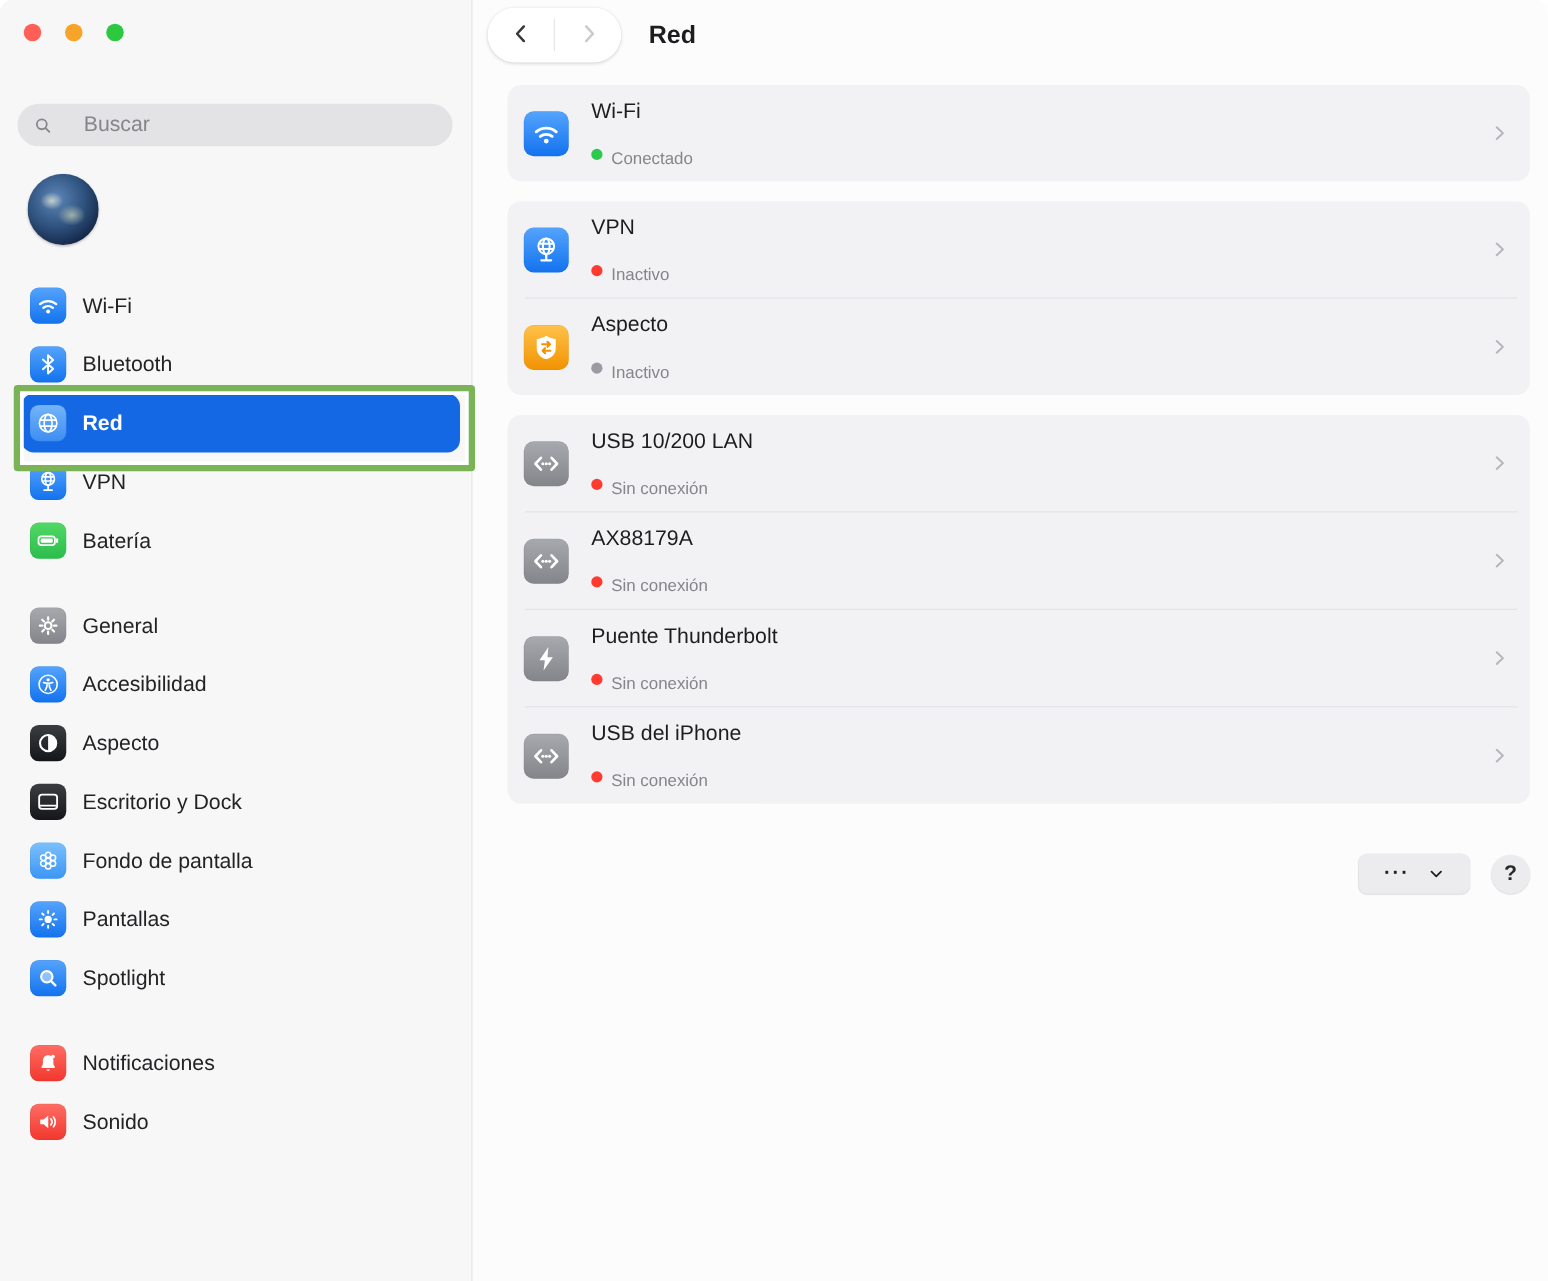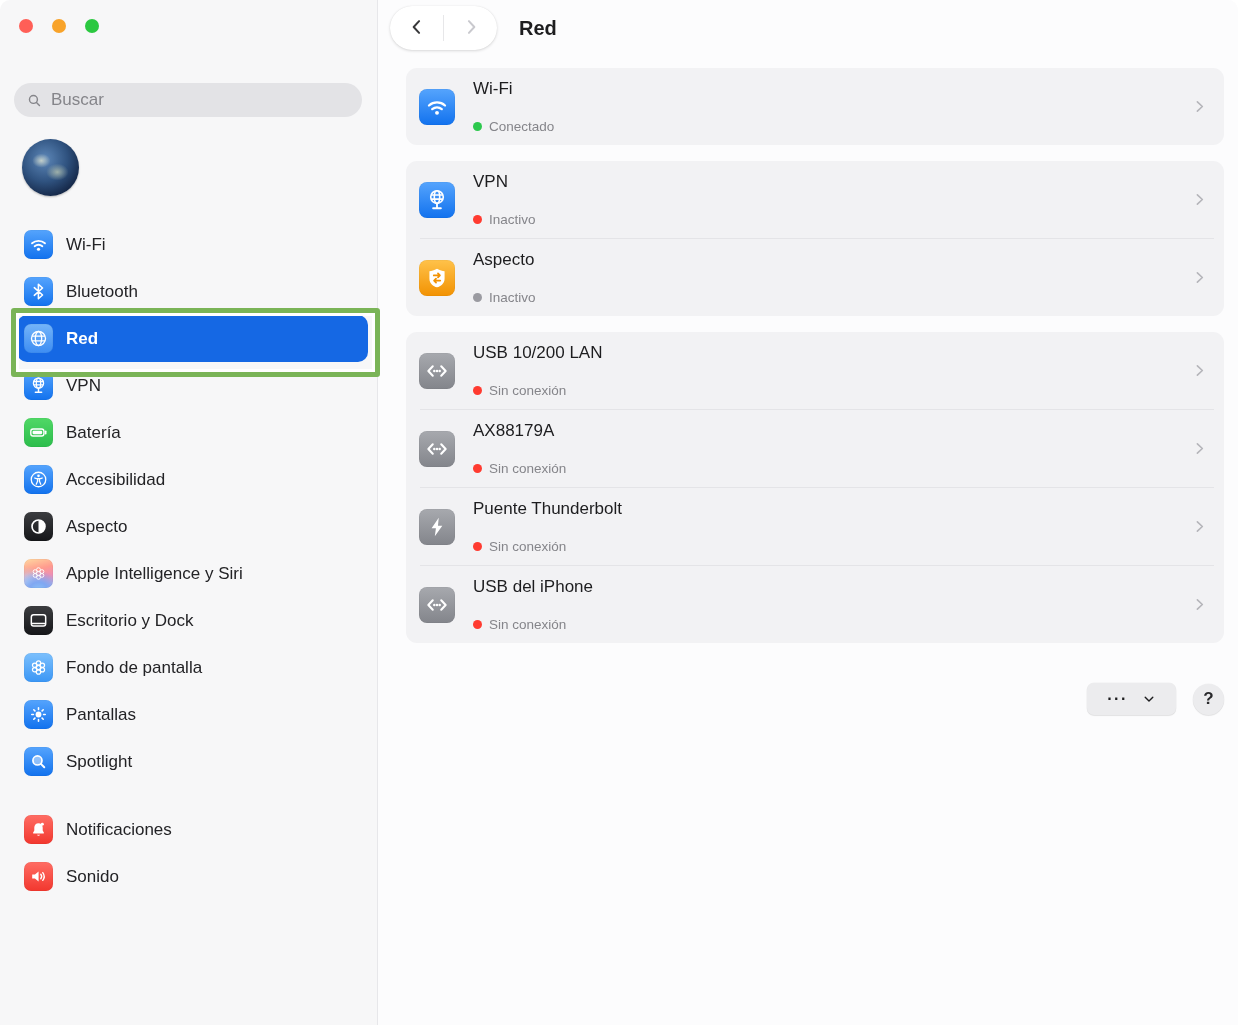--- a/index.html
+++ b/index.html
@@ -22,21 +22,21 @@
   }
   .traffic-lights { display:flex; gap:19px; padding:19px 0 0 19px; }
   .tl { width:14px; height:14px; border-radius:50%; display:inline-block; }
   .tl-close { background:var(--tl-red,#ff5f57); }
   .tl-min   { background:var(--tl-yellow,#f8a32a); }
   .tl-zoom  { background:var(--tl-green,#2bc840); }
 
   .search-field {
     position:absolute; left:14px; top:83px; width:348px; height:34px;
     background:#e3e3e6; border-radius:17px;
-    display:flex; align-items:center; gap:8px; padding:0 12px;
+    display:flex; align-items:center; gap:24px; padding:0 12px;
   }
   .search-icon svg { width:17px; height:17px; display:block; }
   .search-placeholder { color:#85858a; font-size:17px; }
 
   .avatar {
     position:absolute; left:22px; top:139px; width:57px; height:57px; border-radius:50%;
     background:
       radial-gradient(16px 12px at 62% 58%, rgba(175,190,175,.85) 0%, rgba(175,190,175,0) 70%),
       radial-gradient(13px 10px at 34% 38%, rgba(205,215,205,.9) 0%, rgba(205,215,205,0) 70%),
       radial-gradient(circle at 40% 35%, #5d87b8 0%, #2f527f 45%, #16294a 75%, #0a1730 100%);
@@ -98,21 +98,21 @@
   .card { background:#f2f2f4; border-radius:11px; margin-bottom:16px; }
   .row { display:flex; align-items:center; height:77px; padding:0 16px 0 13px; }
   .row-icon {
     width:36px; height:36px; border-radius:8px; flex:none; margin-right:18px;
     display:flex; align-items:center; justify-content:center;
     box-shadow:inset 0 0 0 .5px rgba(0,0,0,.06);
   }
   .row-icon svg { width:26px; height:26px; display:block; }
   .row-text { flex:1; min-width:0; }
   .row-title { font-size:17px; color:#1d1d1f; }
-  .row-status { display:flex; align-items:center; gap:7px; margin-top:20px; }
+  .row-status { display:flex; gap:7px; margin-top:20px; }
   .dot { width:9px; height:9px; border-radius:50%; flex:none; }
   .status-text { font-size:13.5px; color:#85858a; }
   .row-chevron { flex:none; display:flex; }
   .row-chevron svg { width:17px; height:17px; }
   .divider { height:1px; background:#e4e4e7; margin:0 10px 0 14px; }
 
   .section-heading { font-size:17.5px; font-weight:700; color:#1c1c1e;
     margin:32px 0 20px 8px; line-height:21px; }
 
   .footer-controls { display:flex; justify-content:flex-end; align-items:center;
@@ -203,54 +203,49 @@
         <div class="nav-item">
     <span class="nav-icon bg-green">
             <svg viewBox="0 0 24 24">
               <rect x="3.2" y="8" width="15" height="8" rx="2.6" fill="none" stroke="#fff" stroke-width="1.6"></rect>
               <rect x="5.2" y="10" width="11" height="4" rx="1.3" fill="#fff"></rect>
               <path d="M20.2 10.7v2.6" stroke="#fff" stroke-width="1.9" stroke-linecap="round"></path>
             </svg>
           </span>
     <span class="nav-label">Batería</span>
   </div>
+        <div class="nav-item gap-before">
+    <span class="nav-icon bg-gray">
+            <svg viewBox="0 0 24 24">
+              <circle cx="12" cy="12" r="3.1" fill="none" stroke="#fff" stroke-width="2"></circle>
+              <g stroke="#fff" stroke-width="2" stroke-linecap="round">
+                <path d="M12 4.4v2.2M12 17.4v2.2M4.4 12h2.2M17.4 12h2.2M6.6 6.6l1.6 1.6M15.8 15.8l1.6 1.6M17.4 6.6l-1.6 1.6M8.2 15.8l-1.6 1.6"></path>
+              </g>
+            </svg>
+          </span>
+    <span class="nav-label">General</span>
+  </div>
         <div class="nav-item">
     <span class="nav-icon bg-blue">
             <svg viewBox="0 0 24 24">
               <circle cx="12" cy="12" r="8.3" fill="none" stroke="#fff" stroke-width="1.5"></circle>
               <circle cx="12" cy="7.8" r="1.5" fill="#fff"></circle>
               <path d="M7.8 10.3c2.7 1 5.7 1 8.4 0M10.9 11.2v2.8l-1.5 3.4M13.1 11.2v2.8l1.5 3.4" fill="none" stroke="#fff" stroke-width="1.5" stroke-linecap="round" stroke-linejoin="round"></path>
             </svg>
           </span>
     <span class="nav-label">Accesibilidad</span>
   </div>
         <div class="nav-item">
     <span class="nav-icon bg-black">
             <svg viewBox="0 0 24 24">
               <circle cx="12" cy="12" r="7.4" fill="none" stroke="#fff" stroke-width="1.9"></circle>
               <path d="M12 4.6a7.4 7.4 0 0 1 0 14.8z" fill="#fff"></path>
             </svg>
           </span>
     <span class="nav-label">Aspecto</span>
-  </div>
-        <div class="nav-item">
-    <span class="nav-icon bg-siri">
-            <svg viewBox="0 0 24 24">
-              <g fill="none" stroke="#fff" stroke-width="1.1" opacity=".95">
-                <circle cx="12" cy="12" r="2.4"></circle>
-                <circle cx="12" cy="7.6" r="2.2"></circle>
-                <circle cx="15.9" cy="9.8" r="2.2"></circle>
-                <circle cx="15.9" cy="14.2" r="2.2"></circle>
-                <circle cx="12" cy="16.4" r="2.2"></circle>
-                <circle cx="8.1" cy="14.2" r="2.2"></circle>
-                <circle cx="8.1" cy="9.8" r="2.2"></circle>
-              </g>
-            </svg>
-          </span>
-    <span class="nav-label">Apple Intelligence y Siri</span>
   </div>
         <div class="nav-item">
     <span class="nav-icon bg-black">
             <svg viewBox="0 0 24 24">
               <rect x="3.8" y="5.4" width="16.4" height="13" rx="2.6" fill="none" stroke="#fff" stroke-width="1.7"></rect>
               <path d="M4.6 15.4h14.8" stroke="#fff" stroke-width="1.7"></path>
             </svg>
           </span>
     <span class="nav-label">Escritorio y Dock</span>
   </div>

